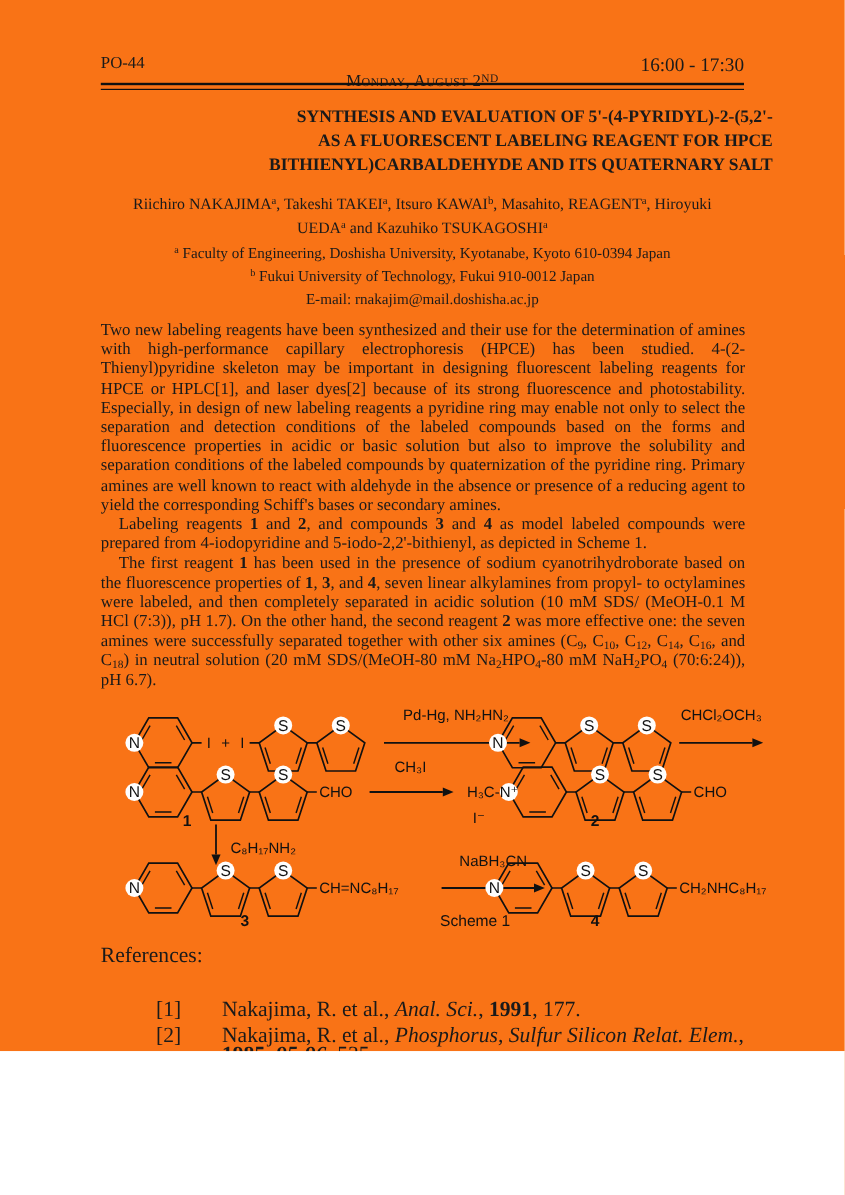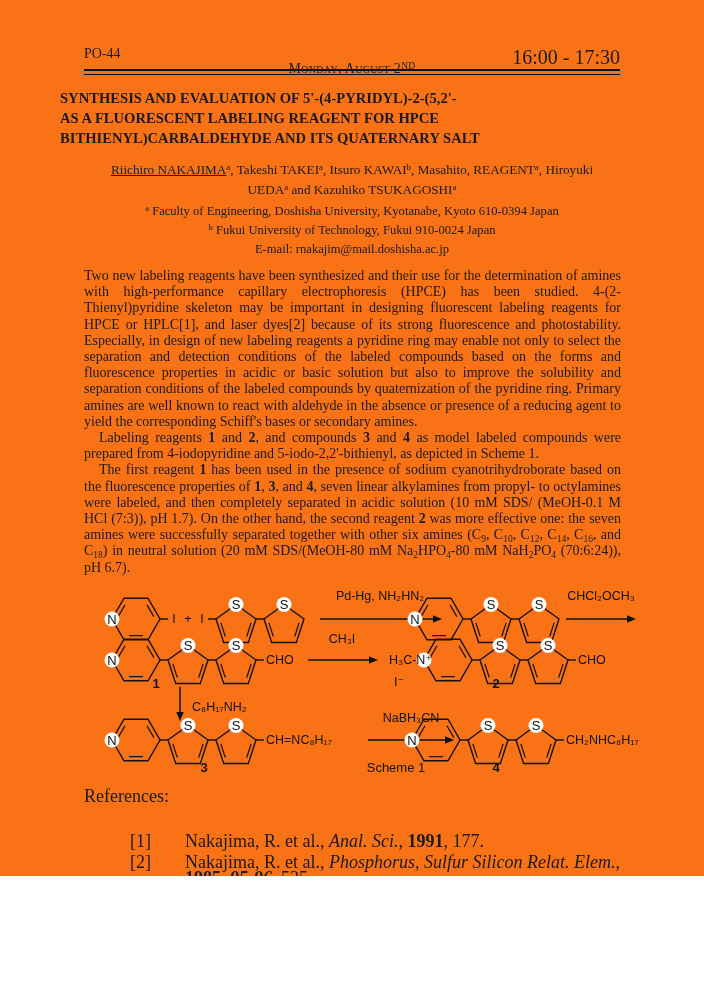--- a/index.html
+++ b/index.html
@@ -3,26 +3,26 @@
 <meta charset="utf-8">
 <style>
   html,body{margin:0;padding:0;background:#ffffff;}
   .page{position:relative;width:704px;height:876px;background:#f97316;
         font-family:"Liberation Serif","DejaVu Serif",serif;color:#1a1a1a;overflow:hidden;}
 
   
   .hdr{position:absolute;left:84px;right:84px;top:46px;height:20px;font-size:13.5px;}
   .hdr-code{position:absolute;left:0;top:0;font-size:14px;}
   .hdr-day{position:absolute;left:0;right:0;top:15px;text-align:center;font-variant:small-caps;letter-spacing:.3px;font-size:14px;}
-  .hdr-time{position:absolute;right:0;top:0;font-size:20px;}
+  .hdr-time{position:absolute;right:0;top:0;font-size:16px;}
   .rule{position:absolute;left:84px;right:84px;top:69px;height:3px;
         border-top:2px solid #111;border-bottom:1px solid #111;}
 
   
-  .title{position:absolute;left:60px;right:60px;top:88px;text-align:left;
+  .title{position:absolute;left:60px;right:60px;top:88px;text-align:right;
          font-weight:bold;font-size:14.6px;line-height:20px;}
   .authors{position:absolute;left:60px;right:60px;top:160px;text-align:center;
            font-size:13.2px;line-height:20px;}
   .affil{position:absolute;left:60px;right:60px;top:202px;text-align:center;
          font-size:12.6px;line-height:19px;}
 
   
   .bodytxt{position:absolute;left:84px;width:537px;top:268px;
            font-size:14px;line-height:16.2px;text-align:justify;}
   .bodytxt p{margin:0;}
@@ -39,21 +39,21 @@
   
   .refs{position:absolute;left:84px;right:60px;top:786px;font-size:18px;}
   .refs-head{margin:0 0 26px 0;}
   .ref-row{position:relative;margin:0 0 5px 0;line-height:16px;}
   .ref-num{position:absolute;left:46px;top:0;}
   .ref-text{display:block;margin-left:101px;}
 
   
   .b{font-weight:bold;}
   .i{font-style:italic;}
-  .u{text-decoration:underline;}
+  .u{}
   sup{font-size:.68em;position:relative;top:-.45em;line-height:0;vertical-align:baseline;}
   sub{font-size:.68em;position:relative;top:.25em;line-height:0;vertical-align:baseline;}
 </style>
 </head>
 <body>
 
 <div class="page">
 
   <div class="hdr">
     <span class="hdr-code">PO-44</span>
@@ -68,21 +68,21 @@
     <div>BITHIENYL)CARBALDEHYDE AND ITS QUATERNARY SALT</div>
   </div>
 
   <div class="authors">
     <div><span class="u">Riichiro NAKAJIMA</span><sup>a</sup><span>, Takeshi TAKEI</span><sup>a</sup><span>, Itsuro KAWAI</span><sup>b</sup><span>, Masahito, REAGENT</span><sup>a</sup><span>, Hiroyuki</span></div>
     <div><span>UEDA</span><sup>a</sup><span> and Kazuhiko TSUKAGOSHI</span><sup>a</sup></div>
   </div>
 
   <div class="affil">
     <div><sup>a</sup><span> Faculty of Engineering, Doshisha University, Kyotanabe, Kyoto 610-0394 Japan</span></div>
-    <div><sup>b</sup><span> Fukui University of Technology, Fukui 910-0024 Japan</span></div>
+    <div><sup>b</sup><span> Fukui University of Technology, Fukui 910-0012 Japan</span></div>
     <div>E-mail: rnakajim@mail.doshisha.ac.jp</div>
   </div>
 
   <div class="bodytxt">
     <p>Two new labeling reagents have been synthesized and their use for the determination of amines with high-performance capillary electrophoresis (HPCE) has been studied. 4-(2-Thienyl)pyridine skeleton may be important in designing fluorescent labeling reagents for HPCE or HPLC[1], and laser dyes[2] because of its strong fluorescence and photostability. Especially, in design of new labeling reagents a pyridine ring may enable not only to select the separation and detection conditions of the labeled compounds based on the forms and fluorescence properties in acidic or basic solution but also to improve the solubility and separation conditions of the labeled compounds by quaternization of the pyridine ring.  Primary amines are well known to react with aldehyde in the absence or presence of a reducing agent to yield the corresponding Schiff's bases or secondary amines.</p>
     <p class="ind"><span>Labeling reagents </span><span class="b">1</span><span> and </span><span class="b">2</span><span>, and compounds </span><span class="b">3</span><span> and </span><span class="b">4</span><span> as model labeled compounds were prepared from 4-iodopyridine and 5-iodo-2,2'-bithienyl, as depicted in Scheme 1.</span></p>
     <p class="ind"><span>The first reagent </span><span class="b">1</span><span> has been used in the presence of sodium cyanotrihydroborate based on the fluorescence properties of </span><span class="b">1</span><span>, </span><span class="b">3</span><span>, and </span><span class="b">4</span><span>, seven linear alkylamines from propyl- to octylamines were labeled, and then completely separated in acidic solution (10 mM SDS/ (MeOH-0.1 M HCl (7:3)), pH 1.7). On the other hand, the second reagent </span><span class="b">2</span><span> was more effective one: the seven amines were successfully separated together with other six amines (C</span><sub>9</sub><span>, C</span><sub>10</sub><span>, C</span><sub>12</sub><span>, C</span><sub>14</sub><span>, C</span><sub>16</sub><span>, and C</span><sub>18</sub><span>) in neutral solution (20 mM SDS/(MeOH-80 mM Na</span><sub>2</sub><span>HPO</span><sub>4</sub><span>-80 mM NaH</span><sub>2</sub><span>PO</span><sub>4</sub><span> (70:6:24)), pH 6.7).</span></p>
   </div>
 
   <svg id="scheme-svg" class="scheme" width="620" height="196" viewBox="0 0 620 196">

